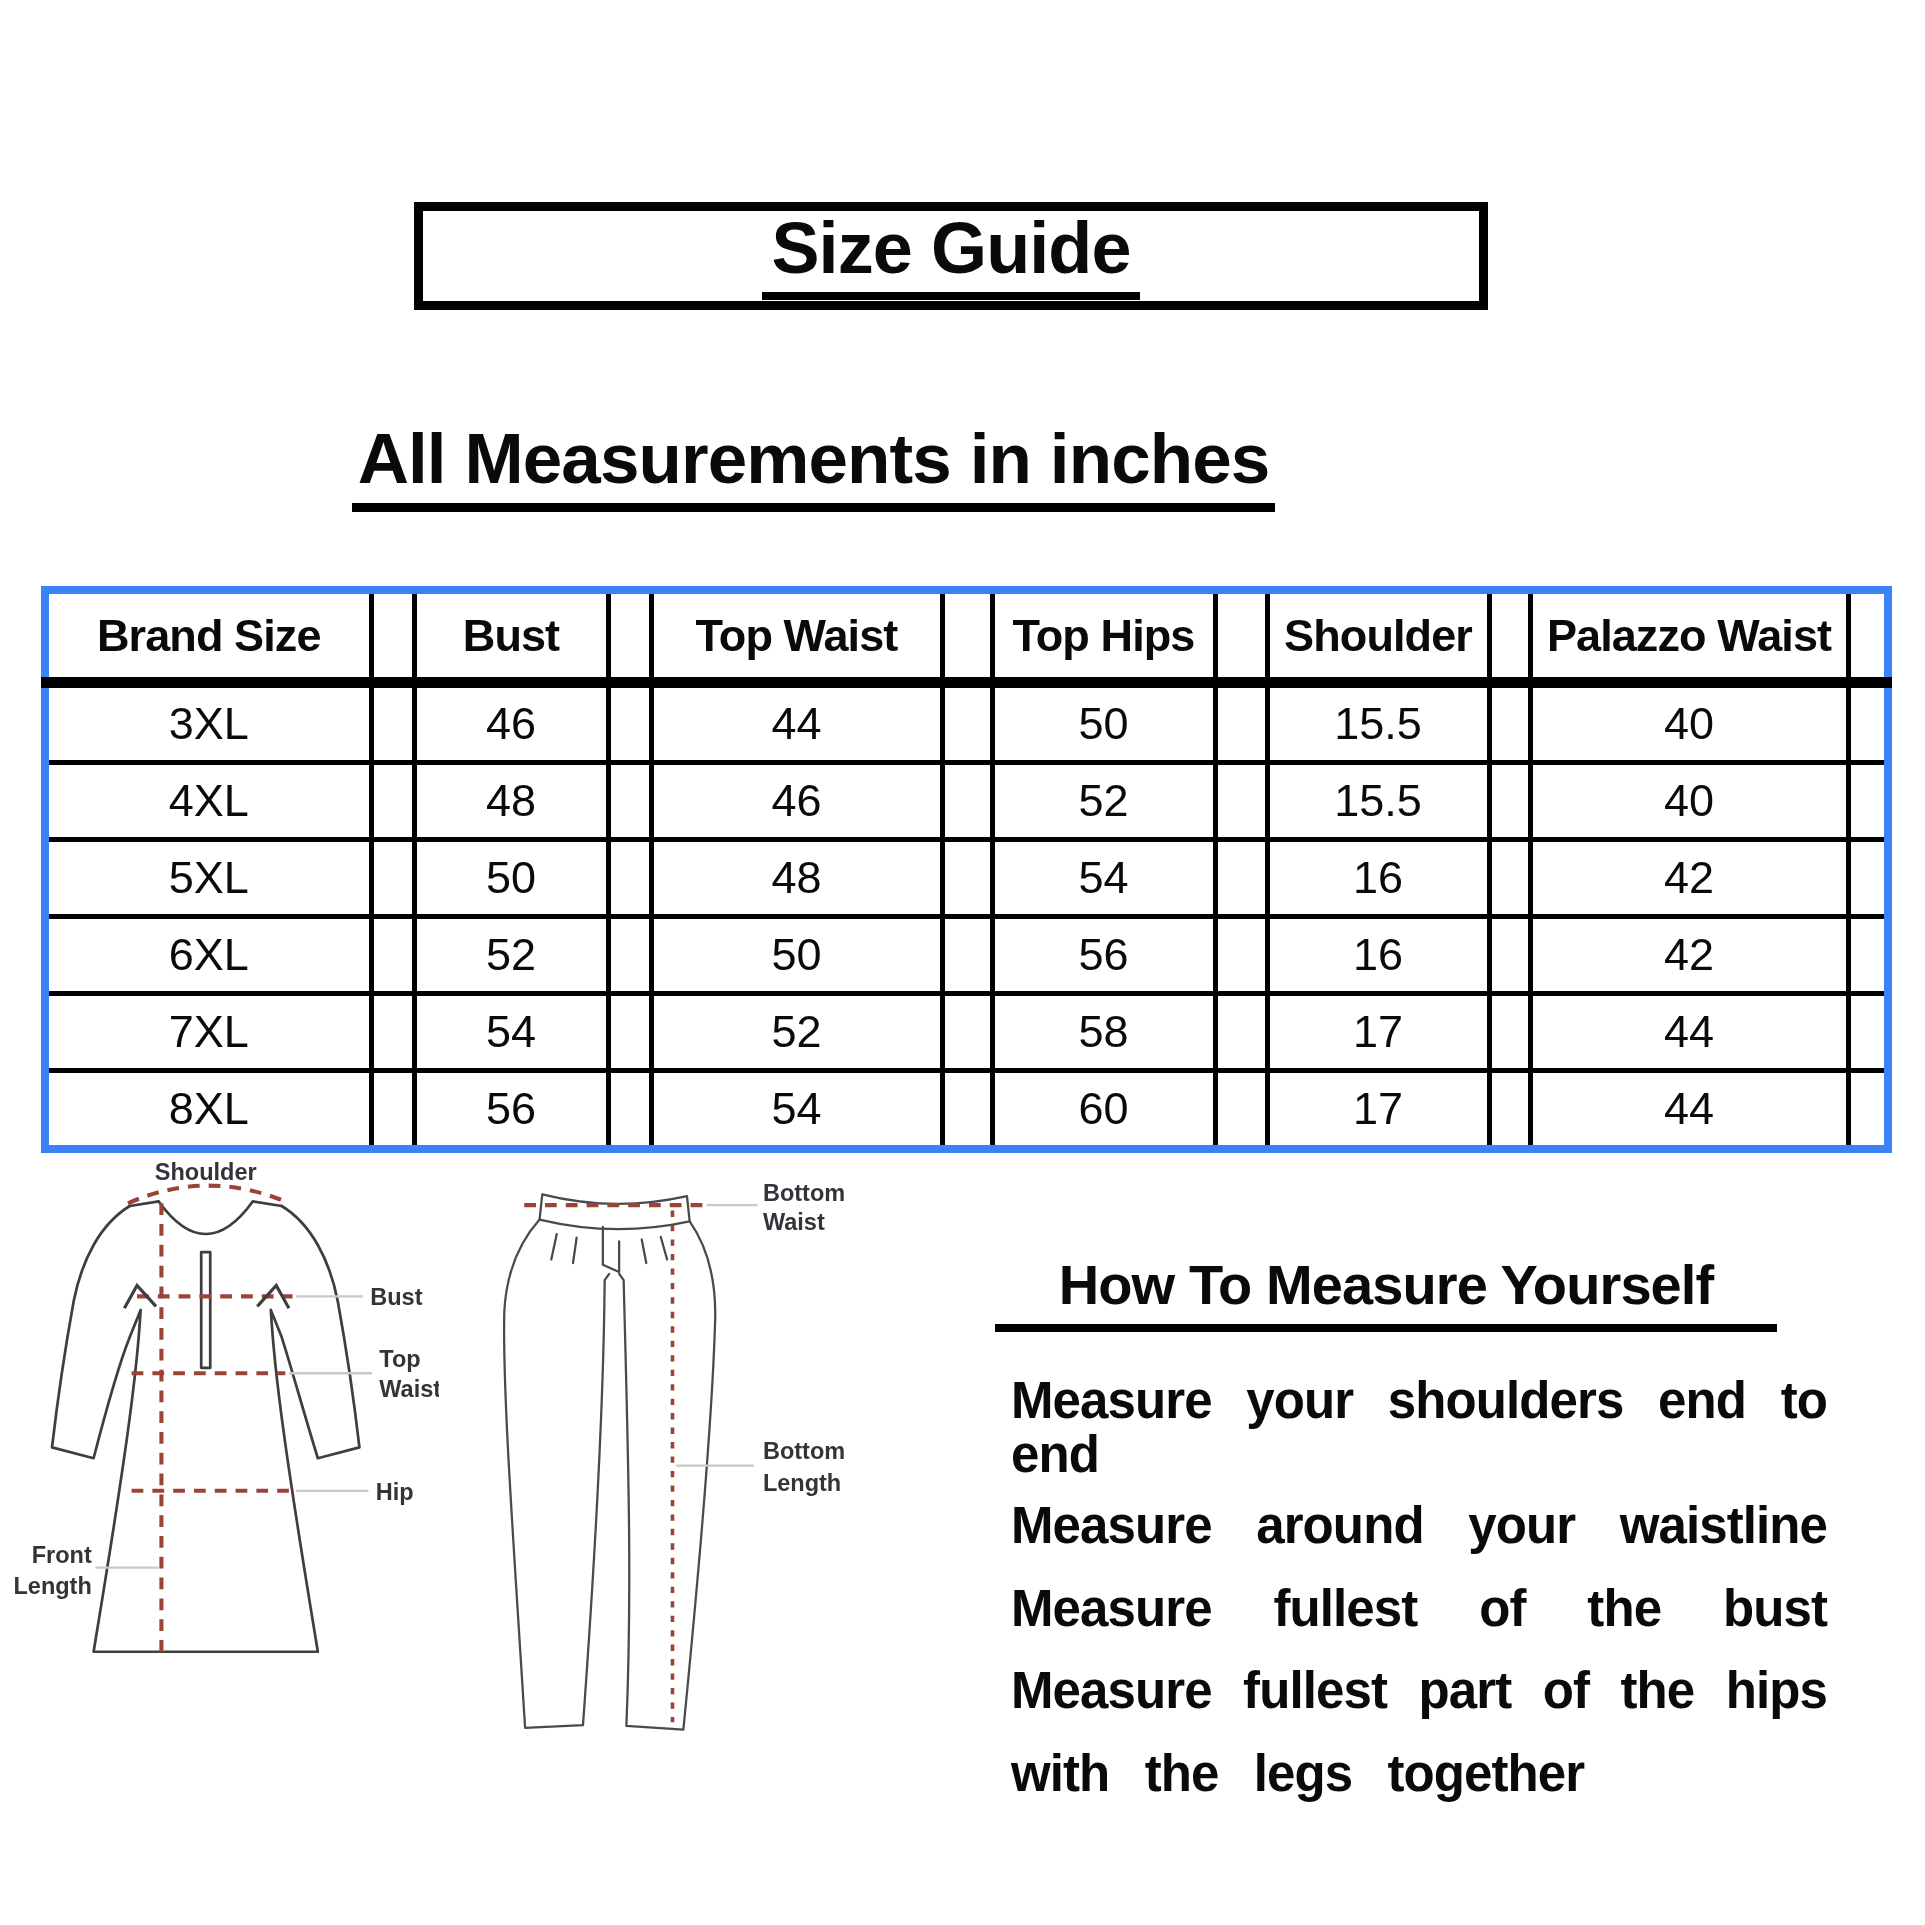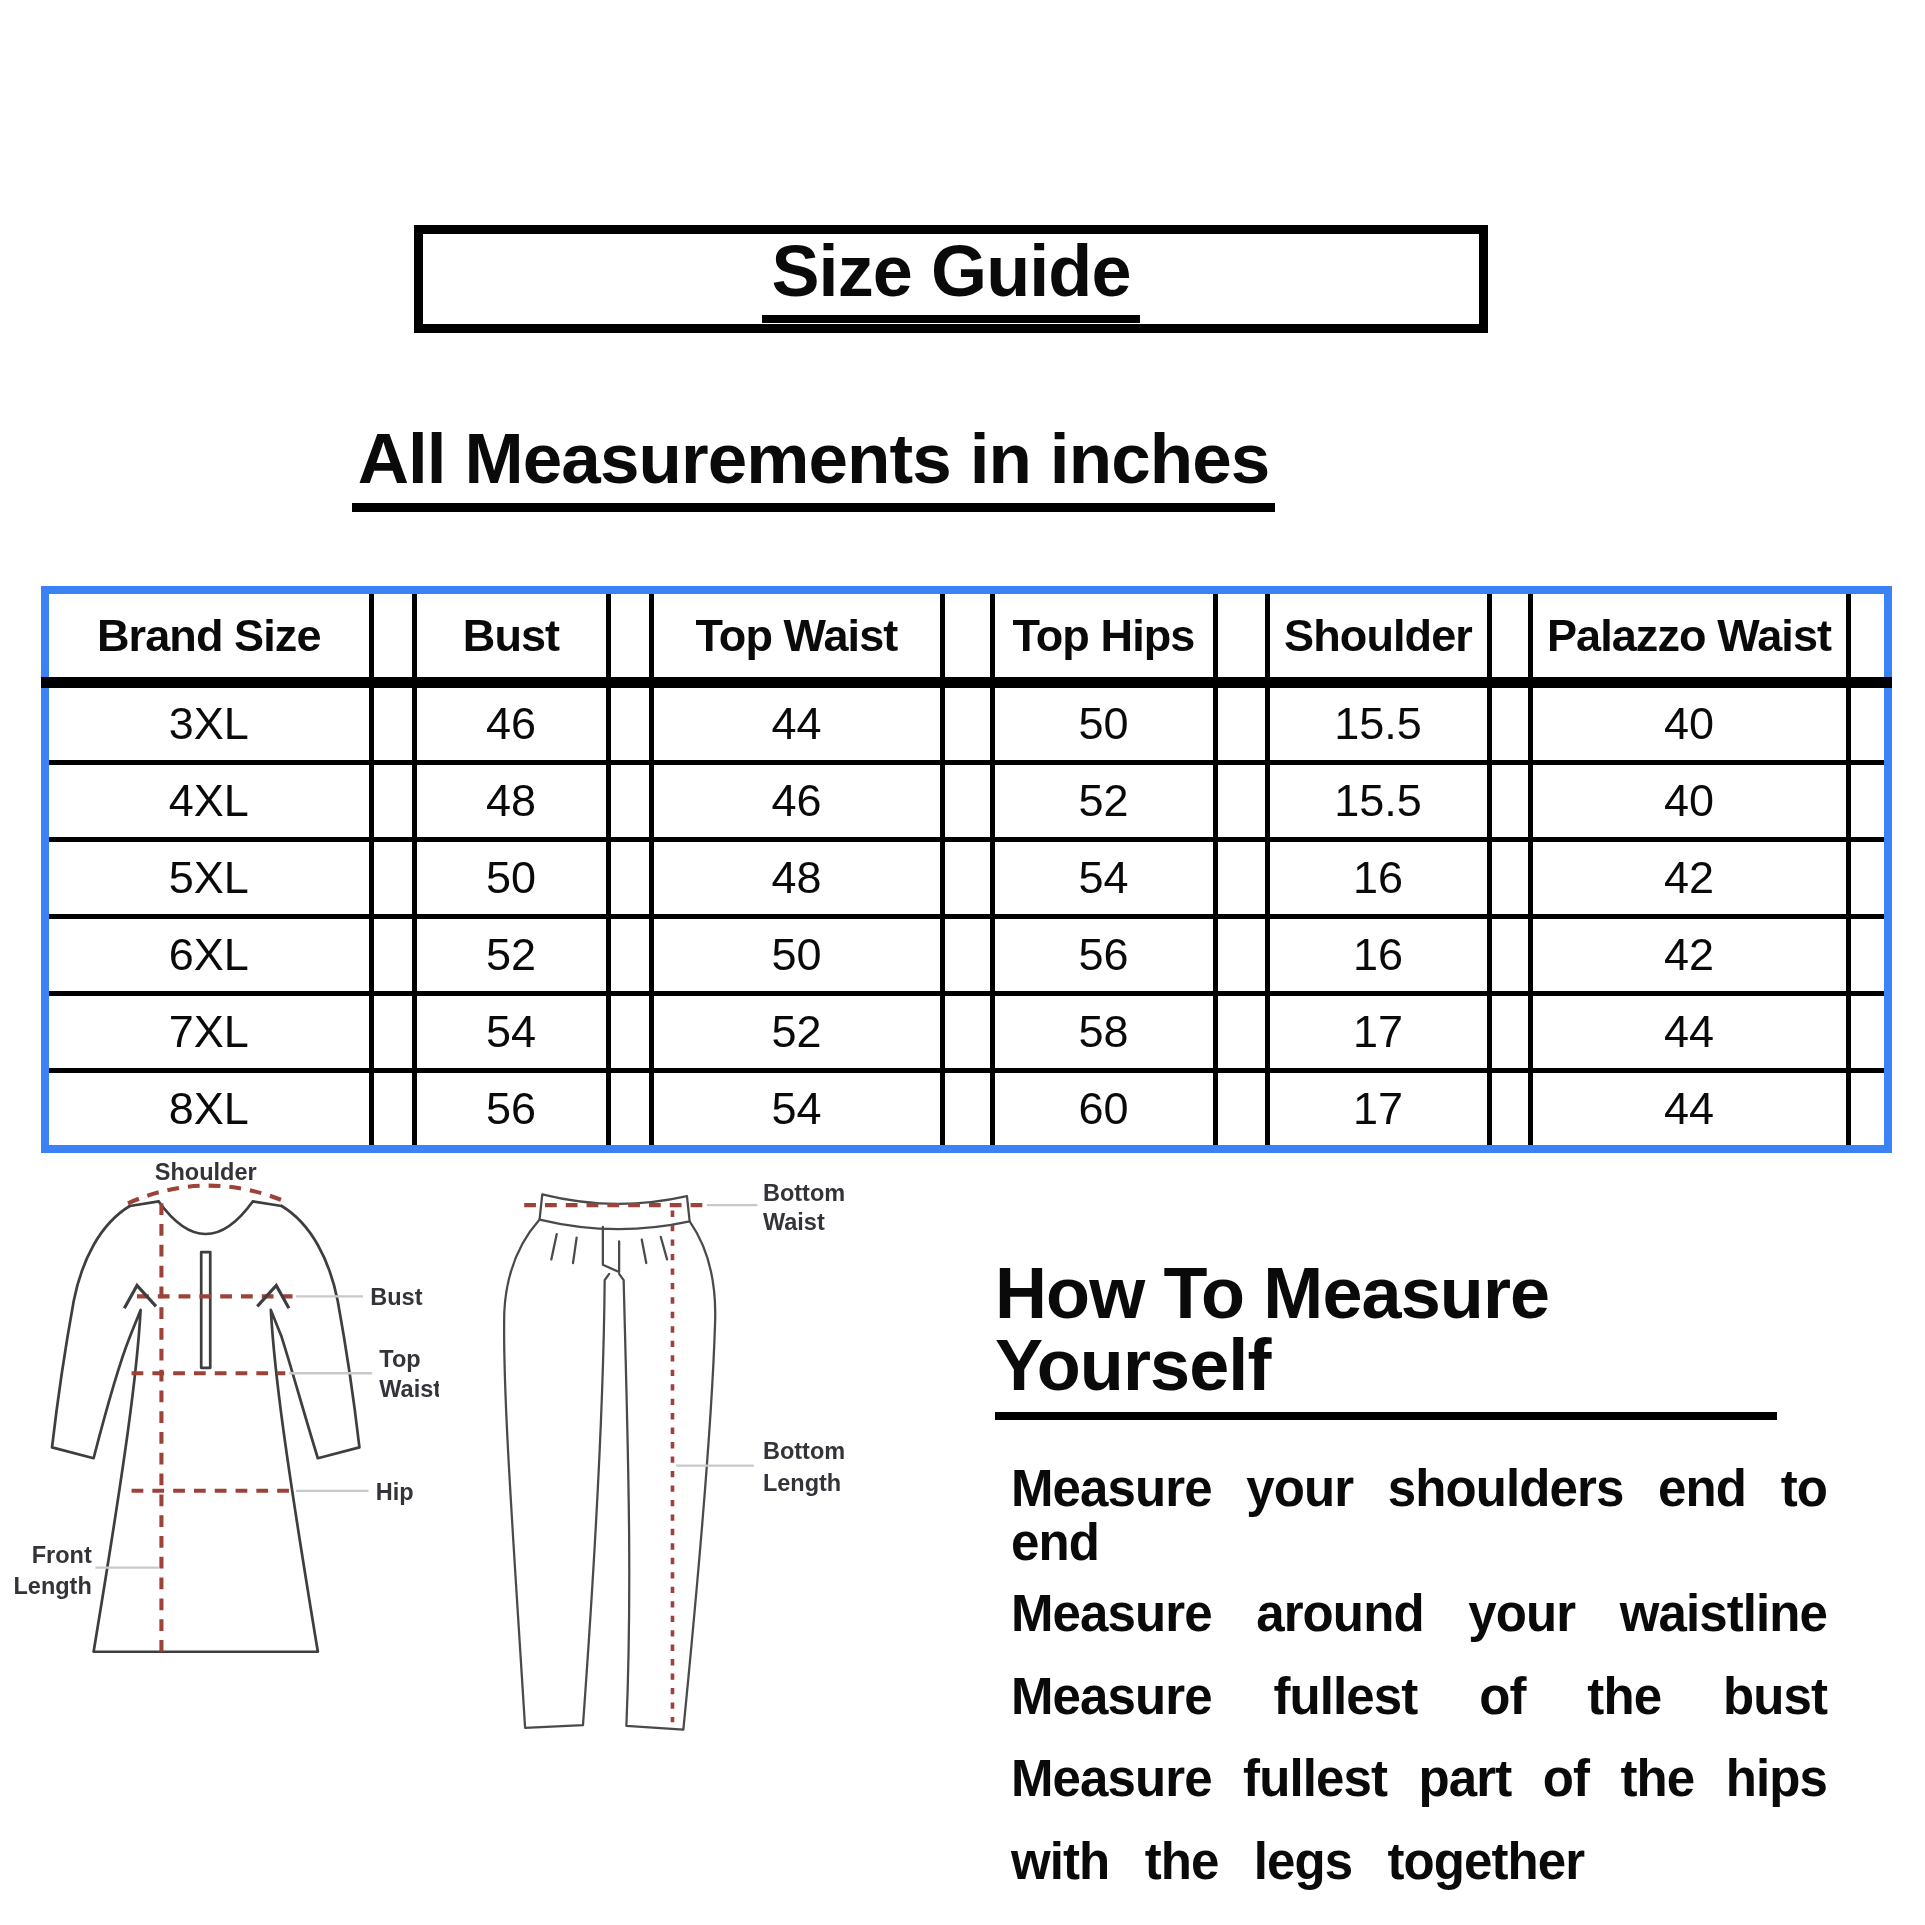--- a/index.html
+++ b/index.html
@@ -1,21 +1,21 @@
 <!DOCTYPE html>
 <html style="font-size:14.5px"><head>
 <meta charset="utf-8">
 <style>
   html,body{margin:0;padding:0;background:#ffffff;}
   body{width:1925px;height:1925px;position:relative;font-family:"Liberation Sans",sans-serif;color:#0a0a0a;}
   .abs{position:absolute;}
 
   
   .title-box{left:414px;top:202px;width:1074px;height:108px;border:9px solid #000;
-             box-sizing:border-box;display:flex;align-items:center;justify-content:center;margin-top:23px;}
+             box-sizing:border-box;display:flex;align-items:center;justify-content:center;}
   .title-text{font-size:72px;font-weight:bold;line-height:1;border-bottom:8.1px solid #000;
               padding:0 9px 7.2px 9px;letter-spacing:-0.9px;}
 
   
   .subtitle-wrap{left:0;top:423px;width:1627px;text-align:center;}
   .subtitle-text{display:inline-block;font-size:71px;font-weight:bold;line-height:1;
                  border-bottom:9px solid #000;padding:0 5.4px 9px 5.4px;letter-spacing:-0.9px;}
 
   
   table.size-table{left:41px;top:586px;width:1844px;position:absolute;border-collapse:collapse;
@@ -31,21 +31,21 @@
   .diagram-label{font-family:"Liberation Sans",sans-serif;font-size:26px;font-weight:600;fill:#33333a;}
   .outline{fill:none;stroke:#3e3e3e;stroke-width:3;stroke-linecap:round;stroke-linejoin:round;}
   .outline-thin{fill:none;stroke:#4a4a4a;stroke-width:2.5;stroke-linecap:round;stroke-linejoin:round;}
   .dash{fill:none;stroke:#9c4238;stroke-width:4.5;stroke-dasharray:13 10;stroke-linecap:butt;}
   .dash-fine{fill:none;stroke:#9c4238;stroke-width:4;stroke-dasharray:7 9;stroke-linecap:butt;}
   .leader{fill:none;stroke:#c9c9c9;stroke-width:2.5;}
   .arrow{fill:none;stroke:#3e3e3e;stroke-width:3.5;stroke-linejoin:miter;}
 
   
   .howto{left:995px;top:1257px;width:819px;}
-  .howto-heading{width:782px;text-align:left;font-size:72px;font-weight:bold;line-height:1;
+  .howto-heading{width:782px;text-align:center;font-size:56px;font-weight:bold;line-height:1;
                  border-bottom:8.1px solid #000;padding-bottom:11px;margin-bottom:42px;letter-spacing:-0.9px;}
   .howto-line{font-size:51px;font-weight:bold;line-height:1.05;margin:0 0 18px 16px;width:816px;
               text-align:justify;text-align-last:justify;word-spacing:9px;letter-spacing:-0.9px;}
   .howto-line.gap-lg{margin-bottom:29px;}
   .howto-line.last{text-align:left;text-align-last:left;word-spacing:22px;}
 </style>
 </head>
 <body>
 
 <div class="abs title-box">

